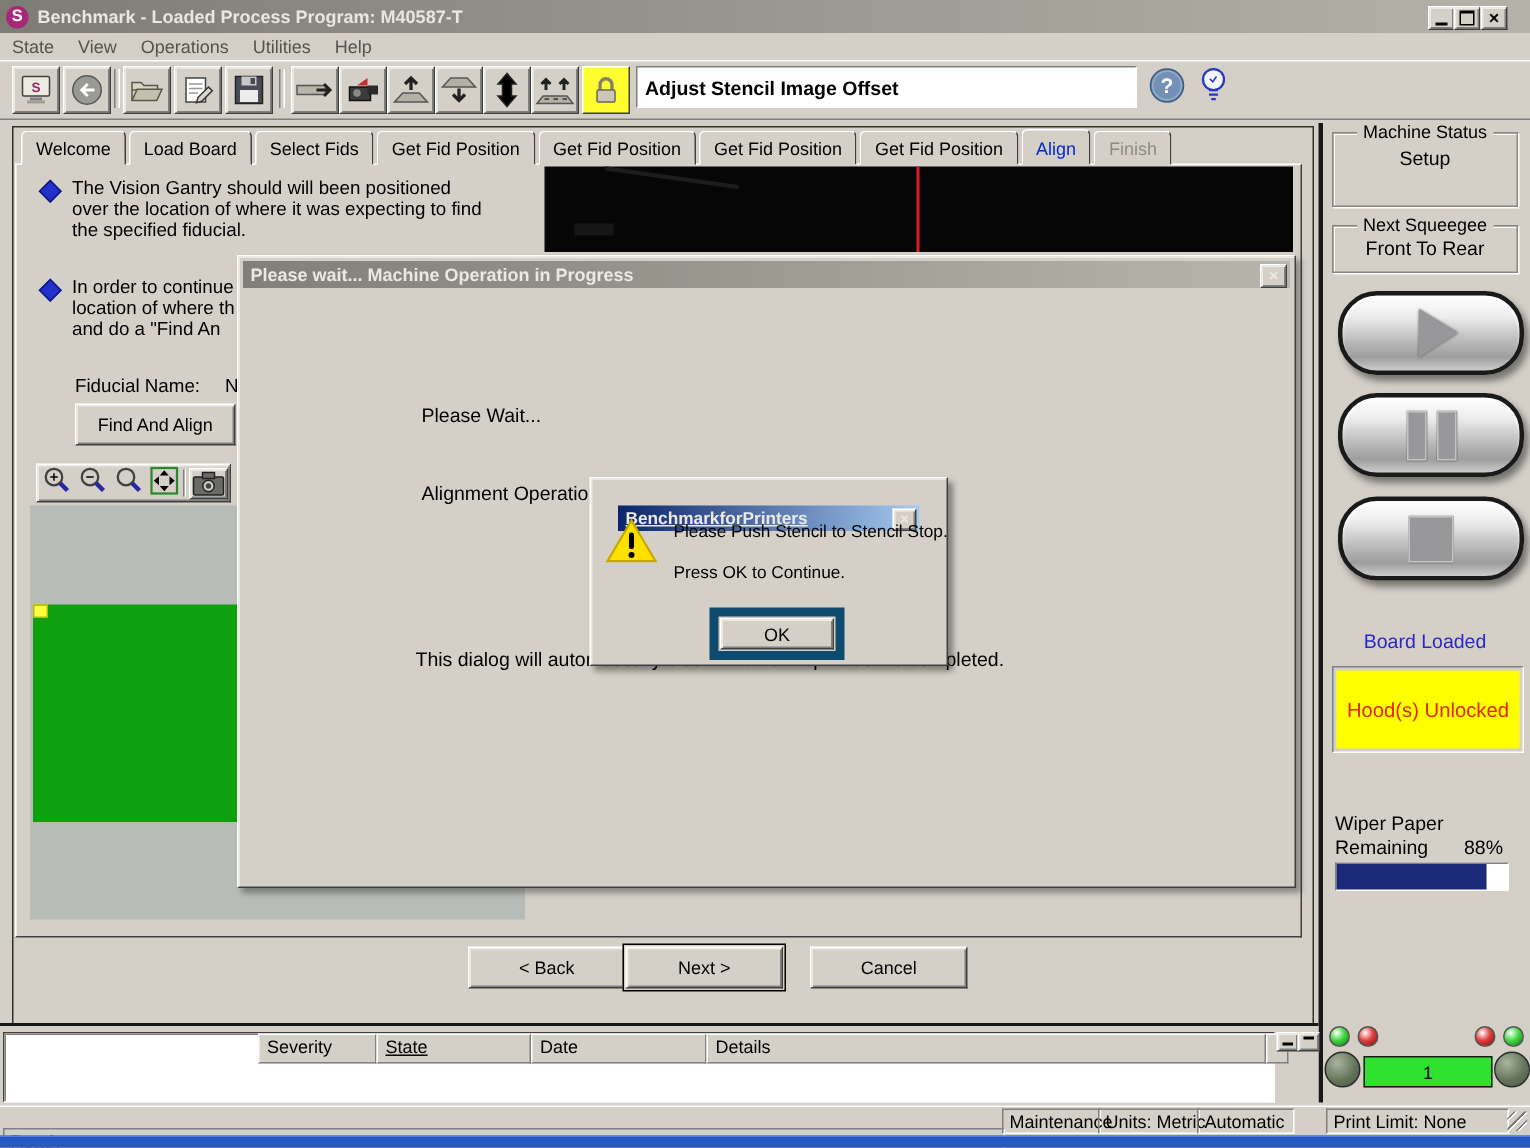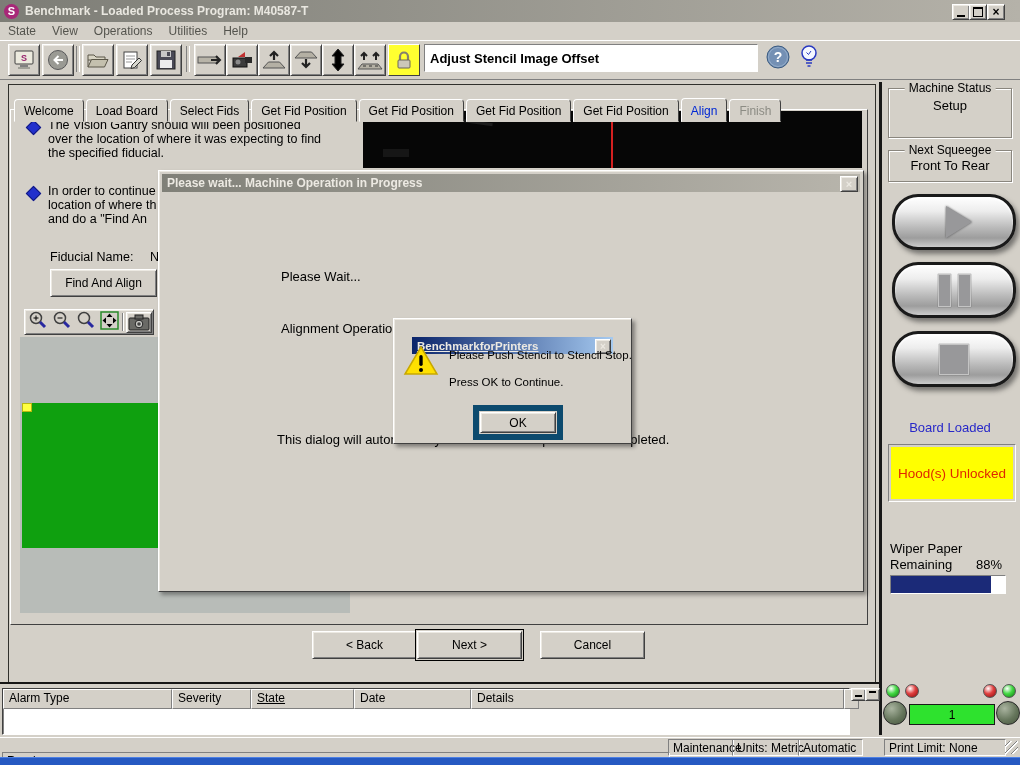--- a/index.html
+++ b/index.html
@@ -17,21 +17,21 @@
             font-size:11px;display:flex;align-items:center;justify-content:center;margin-left:4px;}
   .capbtn{width:16px;height:14px;display:flex;align-items:center;justify-content:center;
           font-size:10px;font-weight:bold;line-height:1;}
   .menubar{position:absolute;left:0;top:22px;width:1020px;height:18px;background:#d4d0c8;display:flex;align-items:center;color:#54544e;}
   .menuitem{padding:2px 8px;}
   .toolbar{position:absolute;left:0;top:40px;width:1020px;height:38px;background:#d4d0c8;
            border-top:1px solid #fff;border-bottom:1px solid #808080;}
   .tbtn{position:absolute;top:3px;width:30px;height:30px;display:flex;align-items:center;justify-content:center;}
   .tsep{position:absolute;top:5px;width:2px;height:26px;border-left:1px solid #808080;border-right:1px solid #fff;}
   .tab{display:inline-block;padding:4px 9px 3px;background:#d4d0c8;border:1px solid;
-       border-color:#ffffff #404040 transparent #ffffff;border-radius:4px 4px 0 0;margin-right:2px;white-space:nowrap;margin-top:12px;}
+       border-color:#ffffff #404040 transparent #ffffff;border-radius:4px 4px 0 0;margin-right:2px;white-space:nowrap;}
   .tab.active{color:#0028d4;position:relative;z-index:4;padding-top:5px;margin-top:-2px;}
   .tab.disabled{color:#8c8c84;}
   .wbtn{background:#d4d0c8;border:1px solid;border-color:#ffffff #404040 #404040 #ffffff;
         box-shadow:inset 1px 1px 0 #ece9e2, inset -1px -1px 0 #808080;
         display:flex;align-items:center;justify-content:center;font-size:12px;}
   .diamond{width:9px;height:9px;background:#2230cc;transform:rotate(45deg);border:1px solid #101880;}
   .group{position:absolute;border:1px solid #8a867e;box-shadow:1px 1px 0 #ffffff, inset 1px 1px 0 #ffffff;}
   .group-legend{position:absolute;top:-8px;left:50%;transform:translateX(-50%);background:#d4d0c8;
                 padding:0 4px;white-space:nowrap;font-size:12px;}
   .pill{position:absolute;left:892px;width:118px;height:50px;border-radius:26px;
@@ -347,21 +347,20 @@
   <div class="led green" style="left:1002px;top:684px;"></div>
 
   <div class="roundbtn" style="left:883px;top:701px;"></div>
   <div class="abs" style="left:909px;top:704px;width:84px;height:19px;background:#2ee22e;border:1px solid #1a1a1a;display:flex;align-items:center;justify-content:center;">
     <span>1</span>
   </div>
   <div class="roundbtn" style="left:996px;top:701px;"></div>
 
   <div class="abs" style="left:0;top:682px;width:879px;height:53px;background:#d4d0c8;border-top:2px solid #161616;">
     <div class="abs deep-sunken" style="left:2px;top:4px;width:846px;height:45px;background:#ffffff;">
-      <div class="hdrcell" style="left:0;width:157px;">Alarm Type</div>
       <div class="hdrcell" style="left:169px;width:67px;">Severity</div>
       <div class="hdrcell" style="left:248px;width:91px;text-decoration:underline;">State</div>
       <div class="hdrcell" style="left:351px;width:105px;">Date</div>
       <div class="hdrcell" style="left:468px;width:361px;">Details</div>
       <div class="hdrcell" style="left:841px;width:3px;"></div>
     </div>
     <div class="abs raised" style="left:851px;top:4px;width:13px;height:11px;">
         <div style="width:7px;height:2px;background:#000;margin:6px auto 0;"></div>
       </div>
     <div class="abs raised" style="left:865px;top:4px;width:13px;height:11px;">

